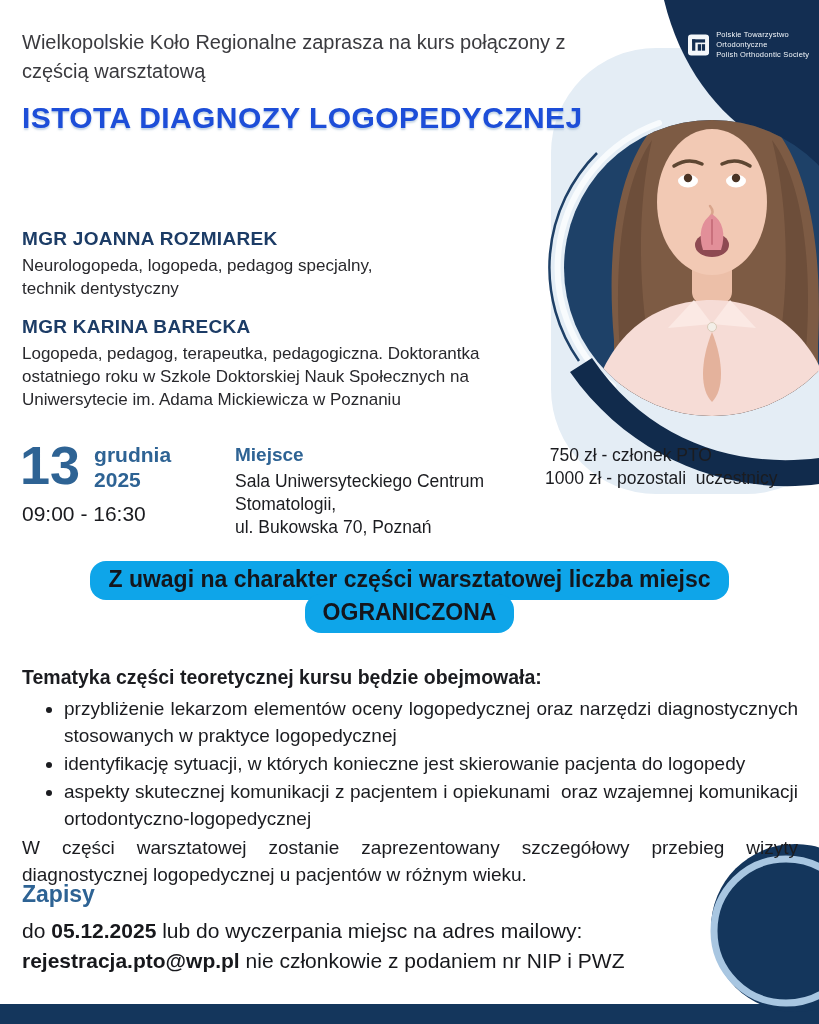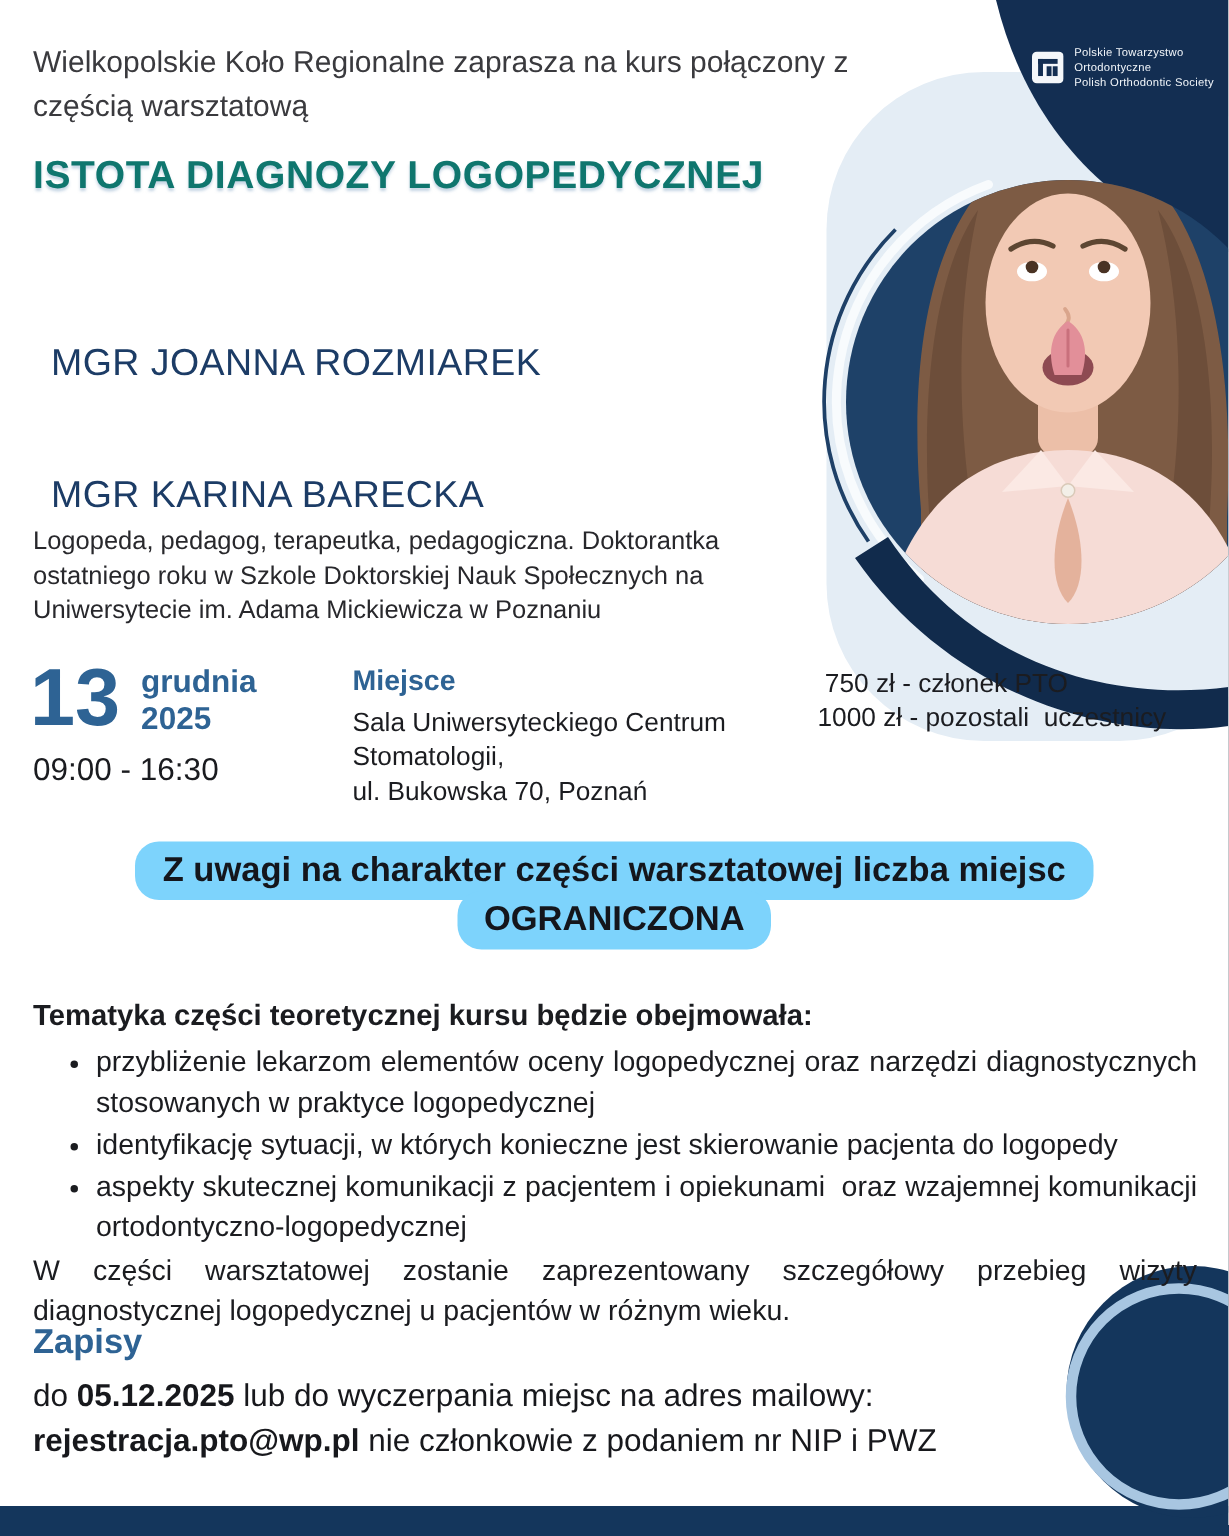--- a/index.html
+++ b/index.html
@@ -4,40 +4,40 @@
 <style>
   html,body{margin:0;padding:0;background:#9aa0a6;}
   .page{
     position:relative; width:819px; height:1024px; margin:0 auto;
     background:#ffffff; overflow:hidden;
     font-family:"Liberation Sans", sans-serif;
   }
   .abs{position:absolute;}
   
   .intro{left:22px; top:28px; width:548px; font-size:20px; line-height:29px; color:#3a3a3e;}
-  .title{left:22px; top:101px; font-size:26px; font-weight:800; color:#0f766e;
+  .title{left:22px; top:101px; font-size:30px; font-weight:800; color:#1d4ed8;
          letter-spacing:.4px; text-shadow:0 2px 2px rgba(150,178,206,.55);}
   .subtitle{left:22px; top:149px; font-size:20px; font-weight:800; color:#1c3c66; line-height:31px;}
   .subtitle .l1{word-spacing:7px;}
-  .speaker-name{font-size:25px; font-weight:400; color:#1c3c66; letter-spacing:.3px; margin:0 0 4px 12px;}
+  .speaker-name{font-size:19px; font-weight:700; color:#1c3c66; letter-spacing:.3px; margin:0 0 4px 0;}
   .speaker-bio{font-size:17px; line-height:23px; color:#28282c; margin:0;}
   .speaker1{left:22px; top:228px; width:390px;}
   .speaker2{left:22px; top:316px; width:500px;}
   
   .date-block{left:20px; top:438px; display:flex; align-items:center;}
   .day{font-size:54px; font-weight:800; color:#2e6394; line-height:52px;}
   .month-year{margin-left:14px; font-size:21px; font-weight:700; color:#2e6394; line-height:25px; padding-top:4px;}
   .hours{left:22px; top:502px; font-size:21px; color:#1a1b1f;}
   .info-heading{font-size:19px; font-weight:700; color:#2e6394; margin:0 0 4px 0;}
   .info-line{font-size:17.5px; line-height:23px; color:#1b1c20;}
   .venue{left:235px; top:444px; width:260px;}
   .price{left:545px; top:444px; width:265px;}
   
   .notice{left:0; top:561px; width:819px; text-align:center;}
-  .pill{display:inline-block; background:#7dd3fc; color:#14161c; font-weight:700;
+  .pill{display:inline-block; background:#0ea5e9; color:#14161c; font-weight:700;
         border-radius:16px; padding:5px 18px 7px 18px;}
   .pill.l1{font-size:23px;}
   .pill.l2{font-size:23px; margin-top:-6px;text-align:center;}
   
   .program{left:22px; top:666px; width:776px; color:#1b1c20;}
   .program-heading{font-size:19.5px; font-weight:700; margin:0 0 6px 0;}
   .program ul{margin:0; padding-left:42px;}
   .program li{font-size:19px; line-height:27px; text-align:justify; margin-bottom:1px;}
   .program .note{font-size:19px; line-height:27px; text-align:justify; margin-top:2px;}
   
@@ -133,20 +133,21 @@
       <div>Polish Orthodontic Society</div>
     </div>
   </div>
 
   <div class="abs intro">Wielkopolskie Koło Regionalne zaprasza na kurs połączony z częścią warsztatową</div>
 
   <div class="abs title">ISTOTA DIAGNOZY LOGOPEDYCZNEJ</div>
 
   <div class="abs speaker1">
     <p class="speaker-name">MGR JOANNA ROZMIAREK</p>
+    <p class="speaker-bio">Neurologopeda, logopeda, pedagog specjalny, technik dentystyczny</p>
   </div>
   <div class="abs speaker2">
     <p class="speaker-name">MGR KARINA BARECKA</p>
     <p class="speaker-bio">Logopeda, pedagog, terapeutka, pedagogiczna. Doktorantka ostatniego roku w Szkole Doktorskiej Nauk Społecznych na Uniwersytecie im. Adama Mickiewicza w Poznaniu</p>
   </div>
 
   <div class="abs date-block">
     <div class="day">13</div>
     <div class="month-year">
       <div>grudnia</div>

